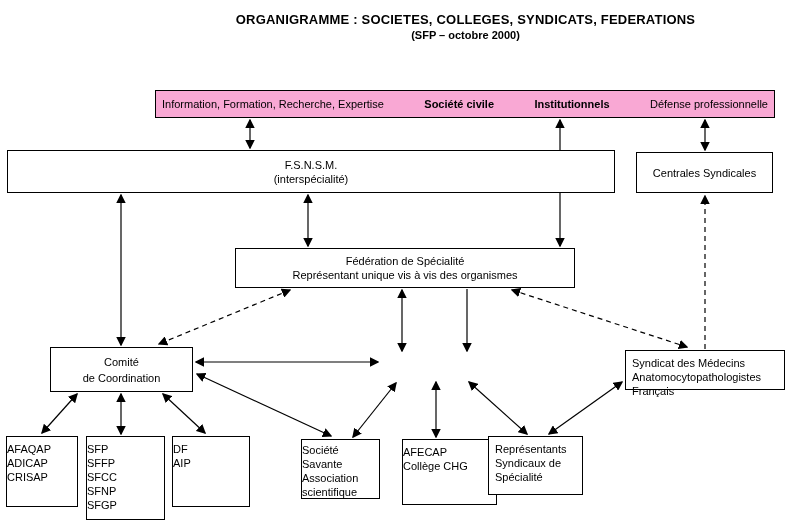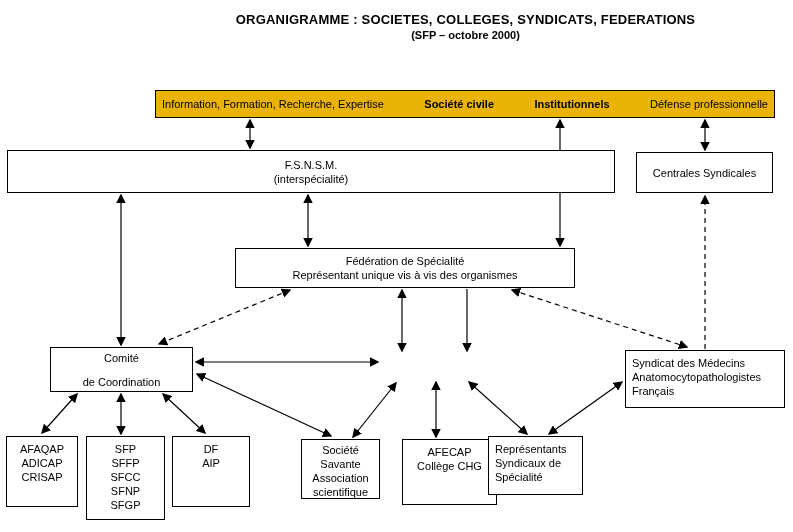--- a/index.html
+++ b/index.html
@@ -8,34 +8,34 @@
   .title{position:absolute;left:138px;top:12px;width:655px;text-align:center;
          font-size:13px;font-weight:bold;letter-spacing:.2px;}
   .subtitle{position:absolute;left:138px;top:29px;width:655px;text-align:center;
          font-size:11px;font-weight:bold;}
   svg.wires{position:absolute;left:0;top:0;z-index:0;}
   svg.wires line{stroke:#000;stroke-width:1.2;}
   svg.wires line.dashed{stroke-dasharray:5 4;}
   .box{position:absolute;box-sizing:border-box;border:1px solid #000;background:#fff;
        font-size:11px;line-height:14px;z-index:1;white-space:pre-line;}
   .center{display:flex;align-items:center;justify-content:center;text-align:center;}
-  .topcenter{text-align:center;padding-top:5px;}
+  .topcenter{padding-top:5px;}
   .leftalign{text-align:left;padding:5px 4px 0 6px;}
   
   .banner{position:absolute;left:155px;top:90px;width:620px;height:28px;box-sizing:border-box;
-          border:1px solid #000;background:#eab308;display:flex;align-items:center;
+          border:1px solid #000;background:#f9a8d4;display:flex;align-items:center;
           justify-content:space-between;padding:0 6px;font-size:11px;z-index:1;}
   .banner .b{font-weight:bold;}
   
   .fsnsm{left:7px;top:150px;width:608px;height:43px;}
   .centrales{left:636px;top:152px;width:137px;height:41px;}
   .federation{left:235px;top:248px;width:340px;height:40px;}
-  .comite{left:50px;top:347px;width:143px;height:45px;line-height:24px;}
+  .comite{left:50px;top:347px;width:143px;height:45px;line-height:16px;}
   .fefap{left:380px;top:353px;width:110px;height:27px;}
-  .syndicat{left:625px;top:350px;width:160px;height:58px;}
+  .syndicat{left:625px;top:350px;width:160px;height:40px;}
   .afaqap{left:6px;top:436px;width:72px;height:71px;}
   .sfp{left:86px;top:436px;width:79px;height:84px;}
   .dfaip{left:172px;top:436px;width:78px;height:71px;}
   .societe{left:301px;top:439px;width:79px;height:60px;padding-top:3px;}
   .afecap{left:402px;top:439px;width:95px;height:66px;}
   .representants{left:488px;top:436px;width:95px;height:59px;}
 </style>
 </head>
 <body>
 

